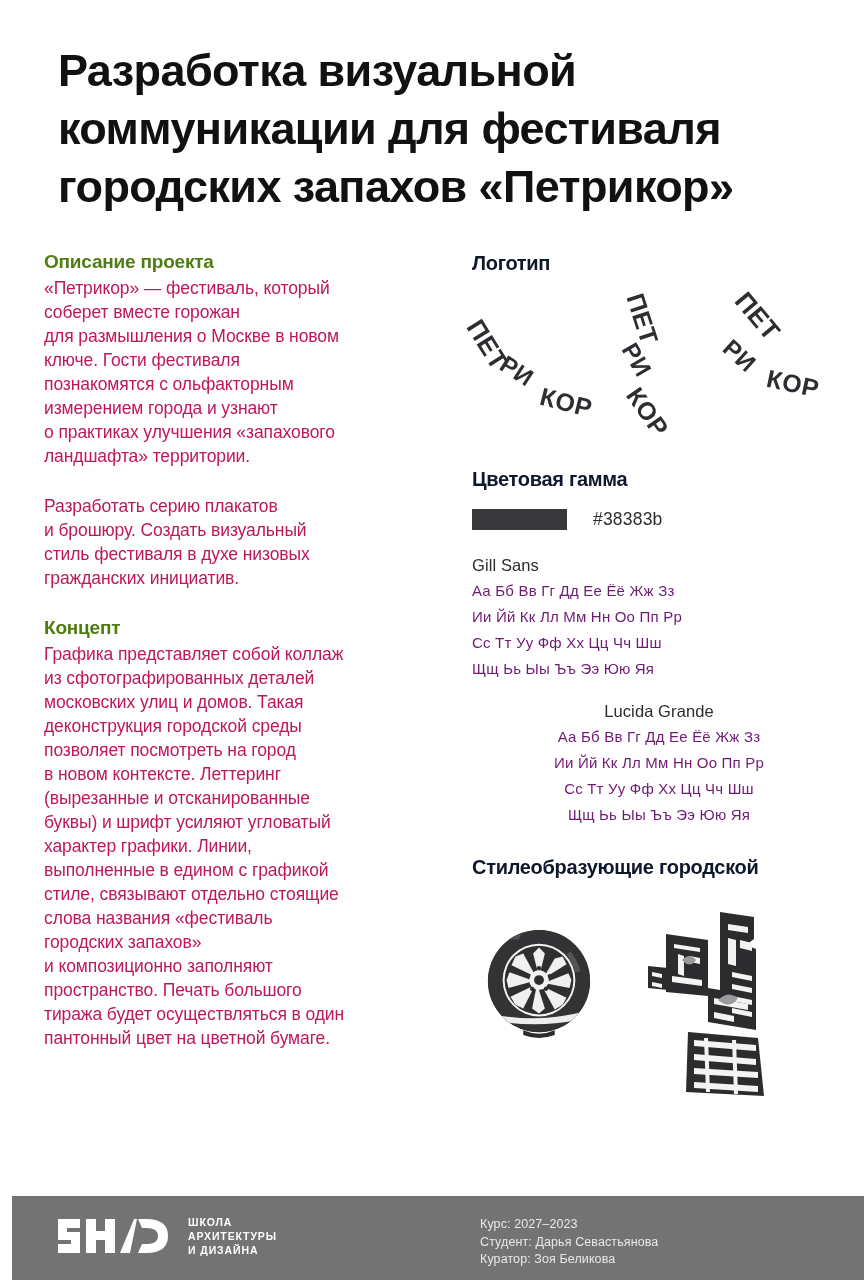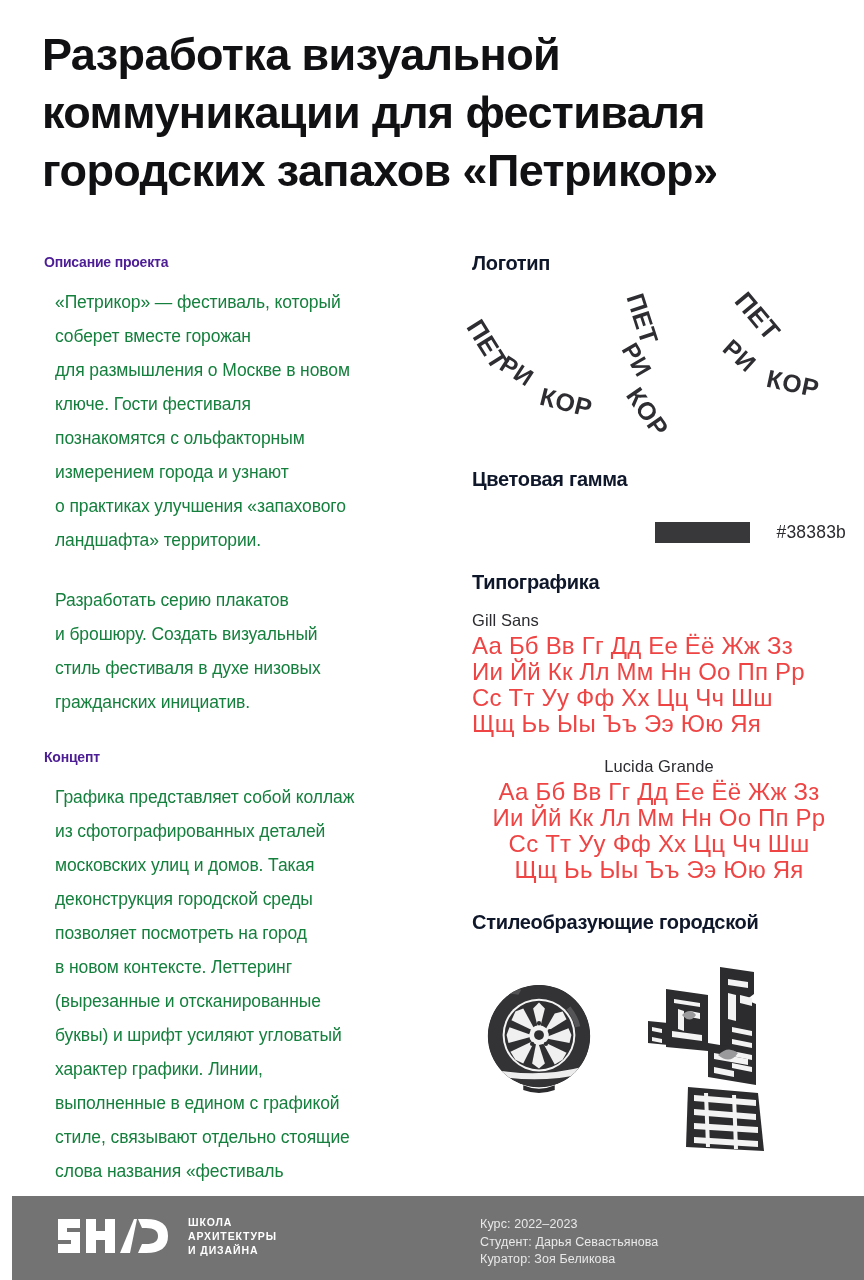--- a/index.html
+++ b/index.html
@@ -31,21 +31,21 @@
     top: 26px;
     width: 800px;
   }
   .title {
     font-family: "Liberation Sans", sans-serif;
     font-weight: 700;
     font-size: 45px;
     line-height: 58px;
     letter-spacing: -0.6px;
     color: #111114;
-    margin: 0;
+    margin: 16px;
     white-space: pre-line;
   }
 
   
   .col-left {
     position: absolute;
     left: 44px;
     top: 250px;
     width: 400px;
   }
@@ -54,31 +54,31 @@
     left: 472px;
     top: 250px;
     width: 374px;
   }
 
   .section { margin-bottom: 26px; }
   .section:last-child { margin-bottom: 0; }
 
   .sec-head {
     font-weight: 700;
-    font-size: 14px;
+    font-size: 19px;
     line-height: 24px;
     letter-spacing: -0.2px;
-    color: #4c1d95;
+    color: #4d7c0f;
     margin: 0 0 2px 0;
   }
   .sec-body {
     font-size: 17.5px;
-    line-height: 34px;
-    color: #15803d;
-    margin: 11px;
+    line-height: 24px;
+    color: #be185d;
+    margin: 0;
     white-space: pre-line;
     letter-spacing: -0.1px;
   }
 
   
   .sec-head-r {
     font-weight: 700;
     font-size: 20px;
     line-height: 26px;
     letter-spacing: -0.3px;
@@ -119,22 +119,21 @@
   
   .lg-c { left: 254px; top: -6px; }
   .lg-c .p1 { left: 26px; top: 2px;  font-size: 26px; transform: rotate(50deg); }
   .lg-c .p2 { left: 10px; top: 50px; font-size: 24px; transform: rotate(42deg); }
   .lg-c .p3 { left: 44px; top: 80px; font-size: 25px; transform: rotate(12deg); }
 
   
   .palette-row {
     display: flex;
     align-items: center;
-    margin-top: 30px;
-    justify-content: flex-end;
+    margin-top: 17px;
   }
   .swatch {
     width: 95px;
     height: 21px;
     background: #38383b;
   }
   .swatch-hex {
     margin-left: 26px;
     font-size: 17.5px;
     color: #2c2c30;
@@ -143,23 +142,23 @@
 
   
   .type-block { margin-top: 16px; }
   .font-name {
     font-size: 16.5px;
     color: #2c2c30;
     margin: 0 0 3px 0;
     letter-spacing: 0.1px;
   }
   .alphabet {
-    font-size: 24px;
+    font-size: 15px;
     line-height: 26px;
-    color: #ef4444;
+    color: #701a75;
     margin: 0;
     white-space: pre-line;
     letter-spacing: 0.2px;
   }
   .type-block.second { margin-top: 20px; text-align: center; }
 
   
   .style-elems {
     position: relative;
     height: 200px;
@@ -306,21 +305,20 @@
 
     <div class="section">
       <h2 class="sec-head-r">Цветовая гамма</h2>
       <div class="palette-row">
         <div class="swatch" style="background: rgb(56, 56, 59);"></div>
         <div class="swatch-hex">#38383b</div>
       </div>
     </div>
 
     <div class="section">
-      <h2 class="sec-head-r">Типографика</h2>
 
       <div class="type-block">
         <p class="font-name">Gill Sans</p>
         <p class="alphabet">Аа Бб Вв Гг Дд Ее Ёё Жж Зз
 Ии Йй Кк Лл Мм Нн Оо Пп Рр
 Сс Тт Уу Фф Хх Цц Чч Шш
 Щщ Ьь Ыы Ъъ Ээ Юю Яя</p>
       </div>
 
       <div class="type-block second">
@@ -424,20 +422,20 @@
             <path d="M30 6 h10 v12 h9 V6 h10 v34 h-10 V27 h-9 v13 h-10 Z"></path>
             <path d="M64 40 l14 -34 h3 l-7 34 Z"></path>
             <path d="M82 6 h8 q22 0 22 17 q0 17 -22 17 h-8 l4 -9 h4 q12 0 12 -8 q0 -8 -12 -8 h-4 Z"></path>
           </g>
         </svg>
         <div class="shad-words">ШКОЛА
 АРХИТЕКТУРЫ
 И ДИЗАЙНА</div>
       </div>
 
-      <div class="credits">Курс: 2022–2023
+      <div class="credits">Курс: 2027–2023
 Студент: Дарья Севастьянова
 Куратор: Зоя Беликова</div>
 
     </div>
   </div>
 
 </div>
 
 </body></html>

